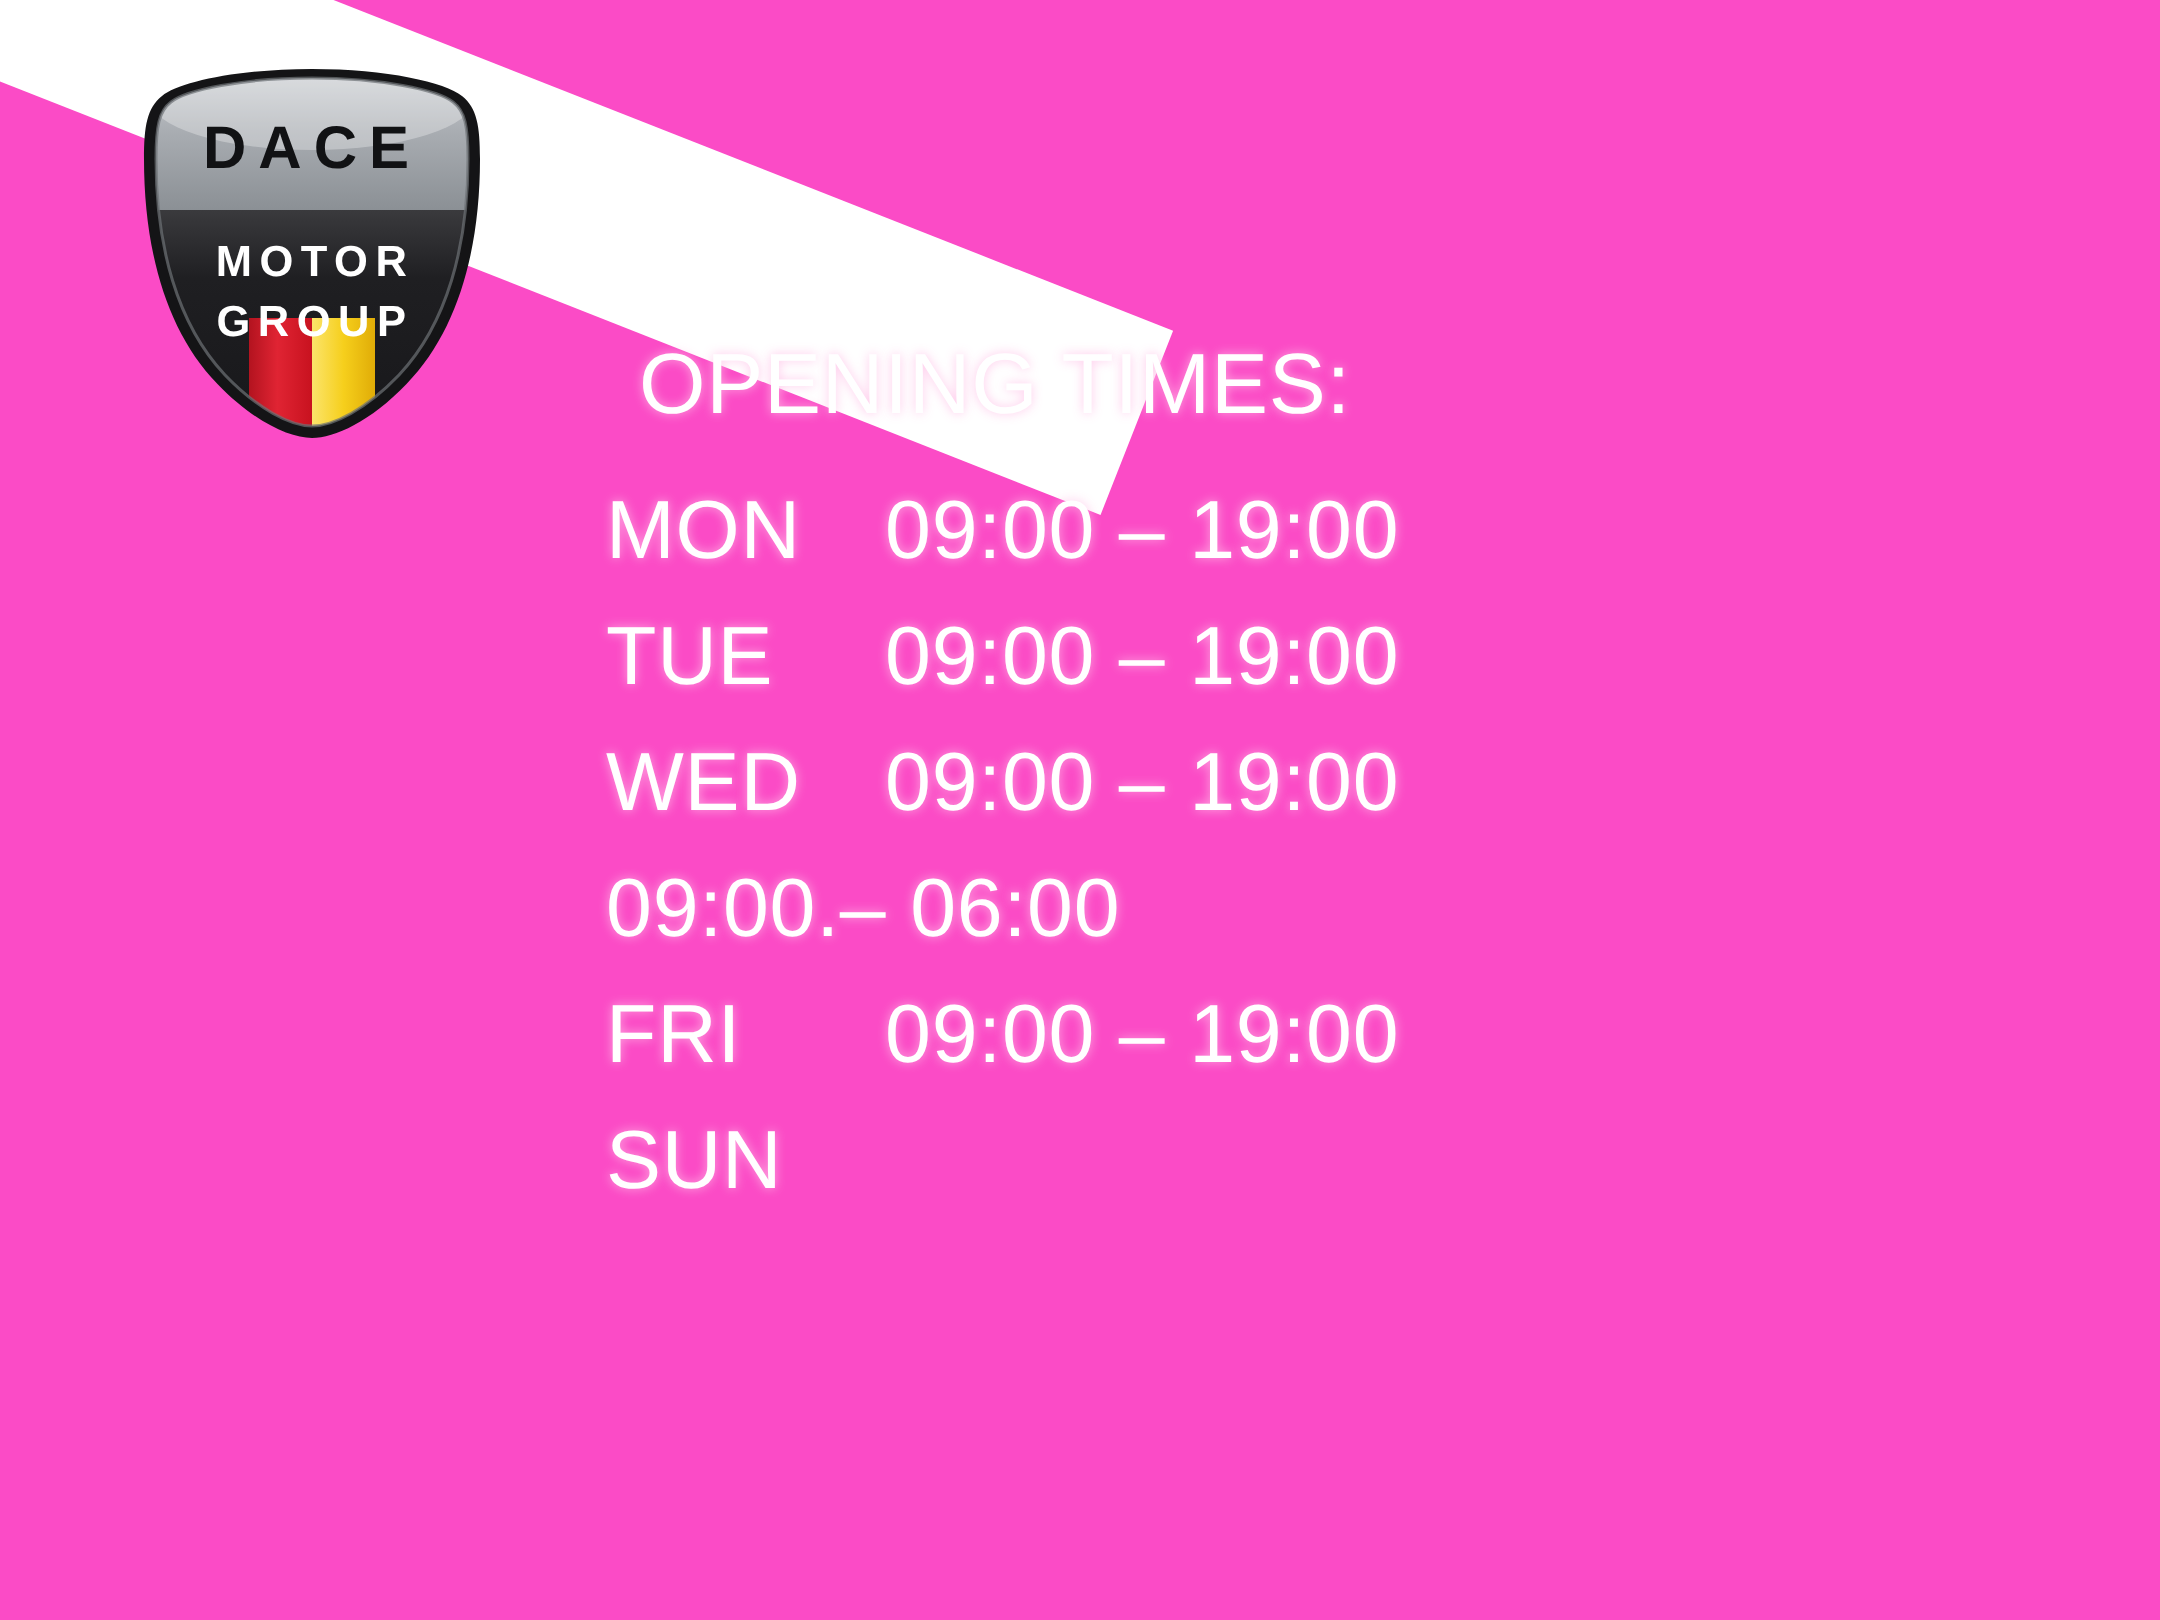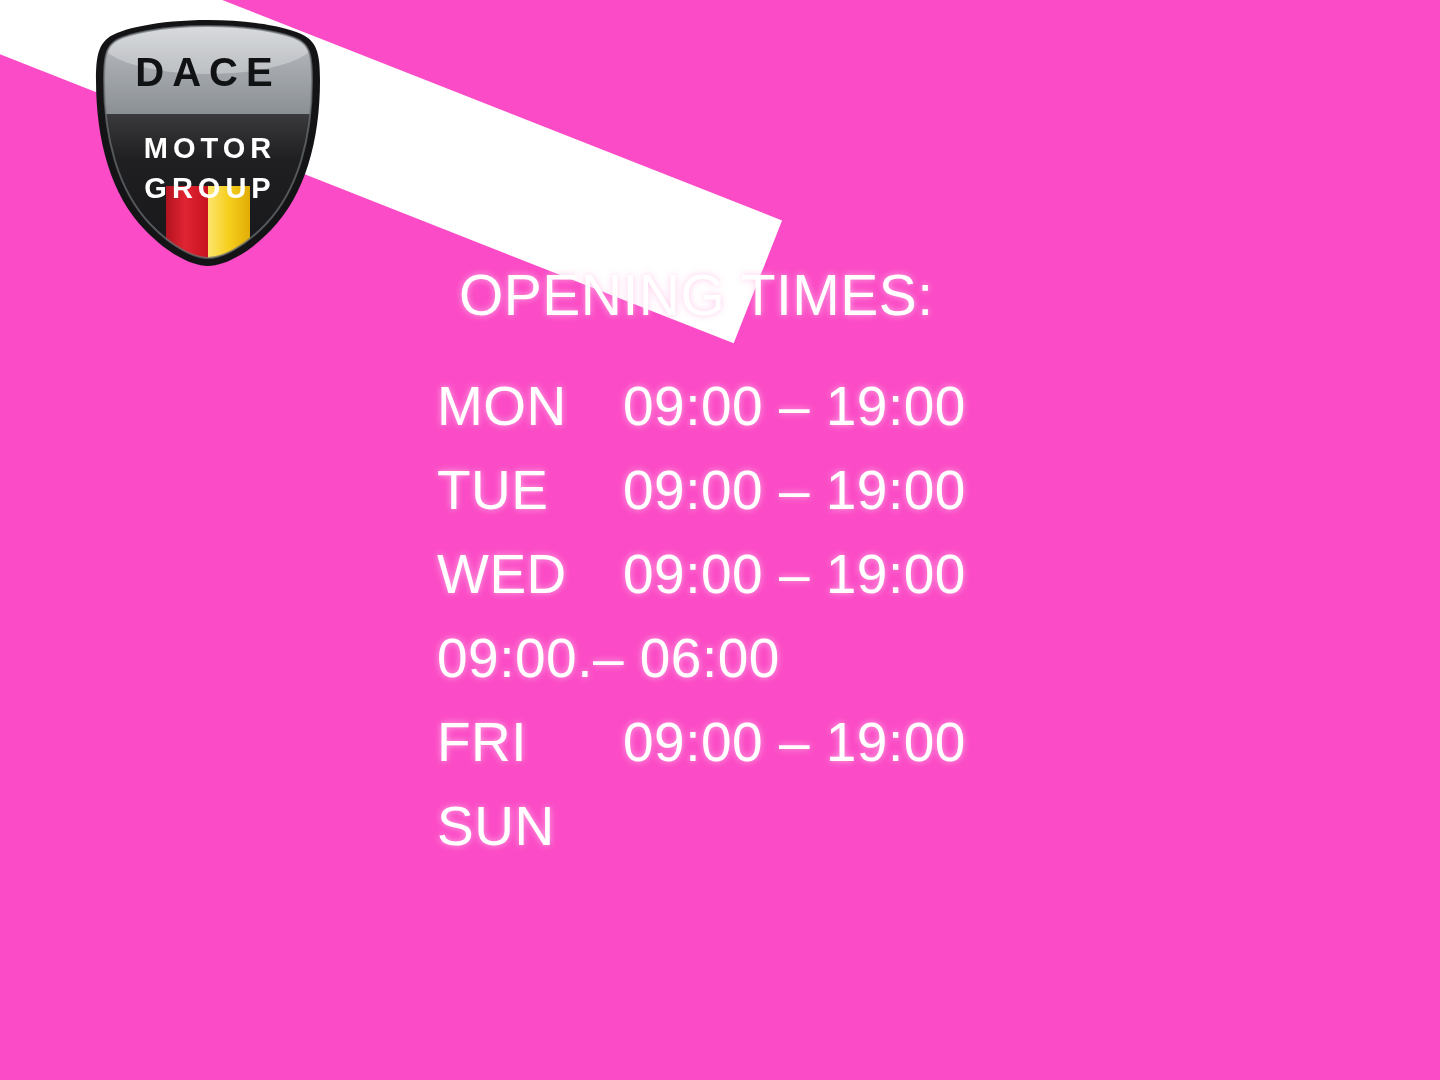--- a/index.html
+++ b/index.html
@@ -31,52 +31,51 @@
     background: #ffffff;
     transform: rotate(21.5deg);
     transform-origin: 0 0;
     pointer-events: none;
   }
 
   
   .logo {
     position: absolute;
     left: 86px;
-    top: 18px;
+    top: 44px;
     width: 244px;
     height: 248px;
   }
   .logo svg {
     display: block;
     width: 100%;
     height: 100%;
   }
 
   
   .times-block {
     position: absolute;
-    left: 437px;
+    left: 404px;
     top: 228px;
     width: 600px;
-    margin-top: 39px;
   }
   .title {
     color: #ffffff;
     font-size: 57px;
     font-weight: 400;
     letter-spacing: 0.5px;
     line-height: 1.0;
     padding-left: 22px;
     margin-bottom: 26px;
     text-shadow: 0 0 7px rgba(255,190,230,0.85);
     white-space: nowrap;
   }
   .row {
     display: flex;
-    align-items: flex-end;
+    align-items: center;
     height: 84px;
     color: #ffffff;
     font-size: 55px;
     font-weight: 400;
     line-height: 1.0;
     text-shadow: 0 0 7px rgba(255,190,230,0.85);
     white-space: nowrap;
   }
   .row .day {
     width: 186px;

